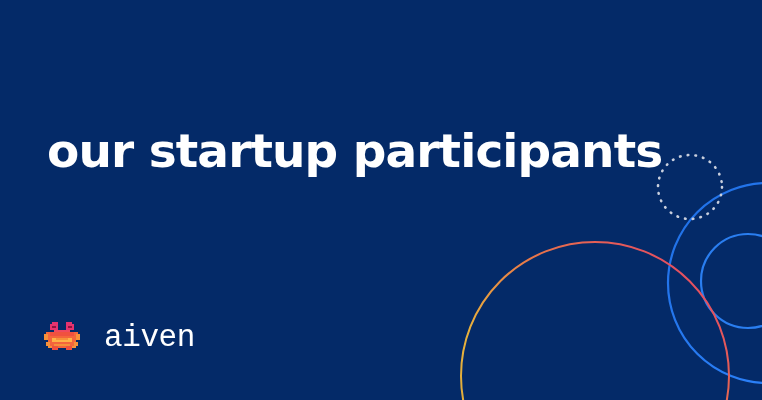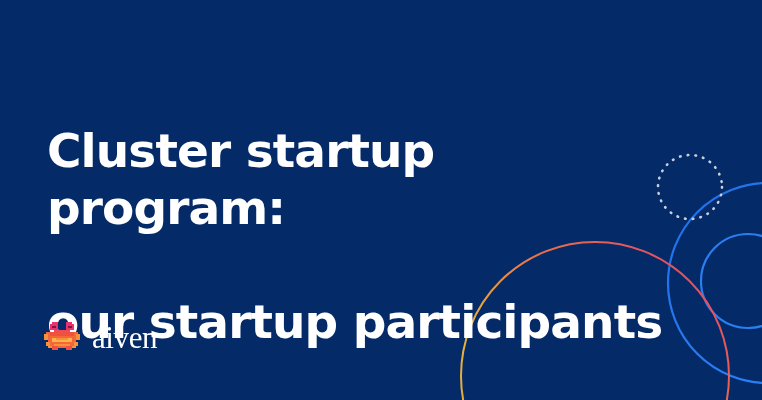--- a/index.html
+++ b/index.html
@@ -55,26 +55,27 @@
     gap: 12px;
   }
   .crab-icon {
     width: 36px;
     height: 36px;
     display: block;
     image-rendering: pixelated;
   }
   .wordmark {
     color: #ffffff;
-    font-family: Liberation Serif, serif;
+    font-family: Liberation Mono, monospace;
     font-size: 31px;
     font-weight: normal;
     letter-spacing: -0.4px;
     line-height: 1;
     padding-bottom: 2px;
+    margin-left: 12px;
   }
 </style>
 </head>
 <body>
 
 <div class="banner">
 
   <svg class="decor" viewBox="0 0 762 400" width="762" height="400" aria-hidden="true">
     <defs>
       <linearGradient id="warmGrad" x1="0" y1="1" x2="1" y2="0">
@@ -92,21 +93,20 @@
     <circle cx="768" cy="283" r="100" fill="none" stroke="url(#blueGrad1)" stroke-width="2.2"></circle>
 
     <circle cx="748" cy="281" r="47" fill="none" stroke="#2a7ef0" stroke-width="2.2"></circle>
 
     <circle cx="595" cy="376" r="134" fill="none" stroke="url(#warmGrad)" stroke-width="2"></circle>
 
     <circle cx="690" cy="187" r="32" fill="none" stroke="#c9cfdd" stroke-width="2.6" stroke-linecap="round" stroke-dasharray="0.6 7.2"></circle>
   </svg>
 
   <h1 class="headline">
-    <span class="headline-line">Cluster startup program:</span>
     <span class="headline-line">our startup participants</span>
   </h1>
 
   <div class="logo-lockup">
 
     <svg class="crab-icon" viewBox="0 0 18 18" width="36" height="36" shape-rendering="crispEdges" aria-hidden="true">
 
       <rect x="4" y="1" width="3" height="1" fill="#e5336f"></rect>
       <rect x="11" y="1" width="3" height="1" fill="#e5336f"></rect>
       <rect x="3" y="2" width="4" height="3" fill="#e5336f"></rect>

